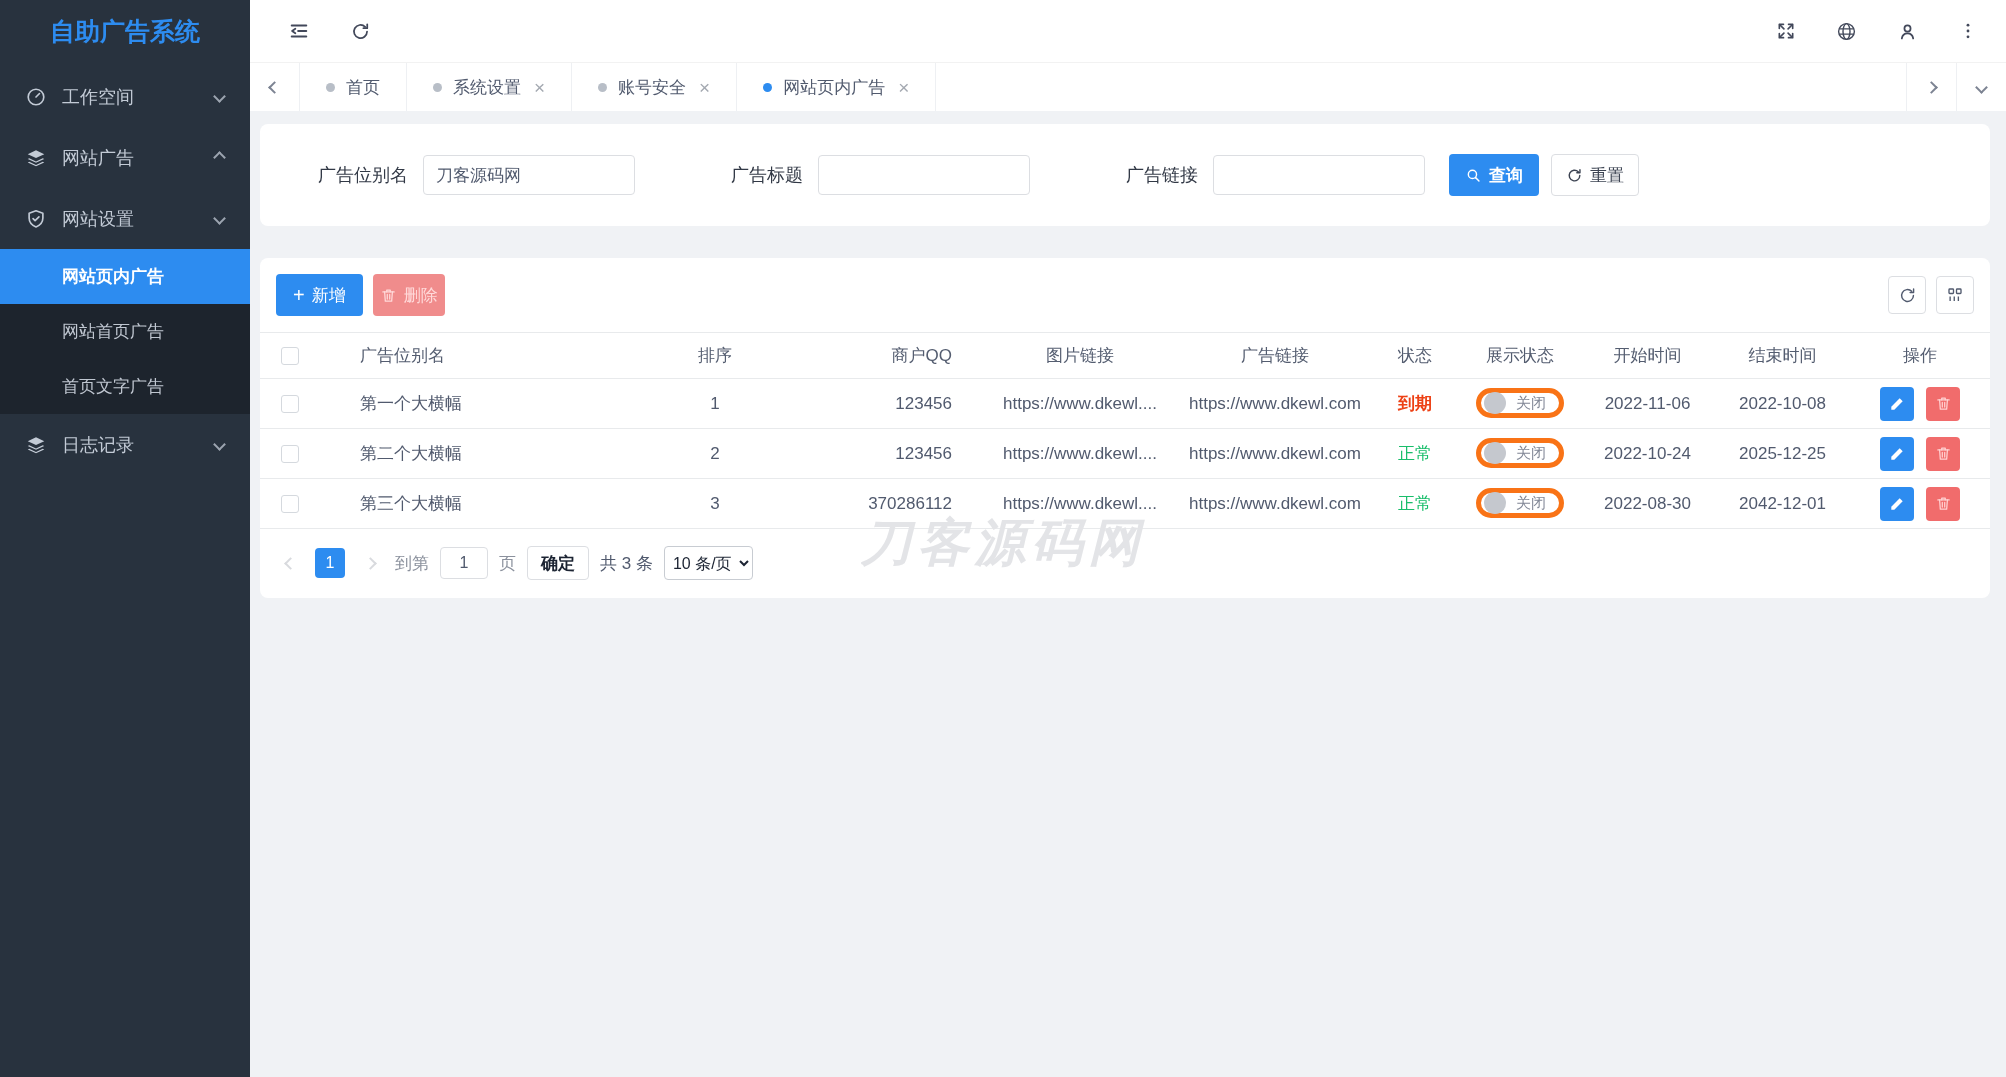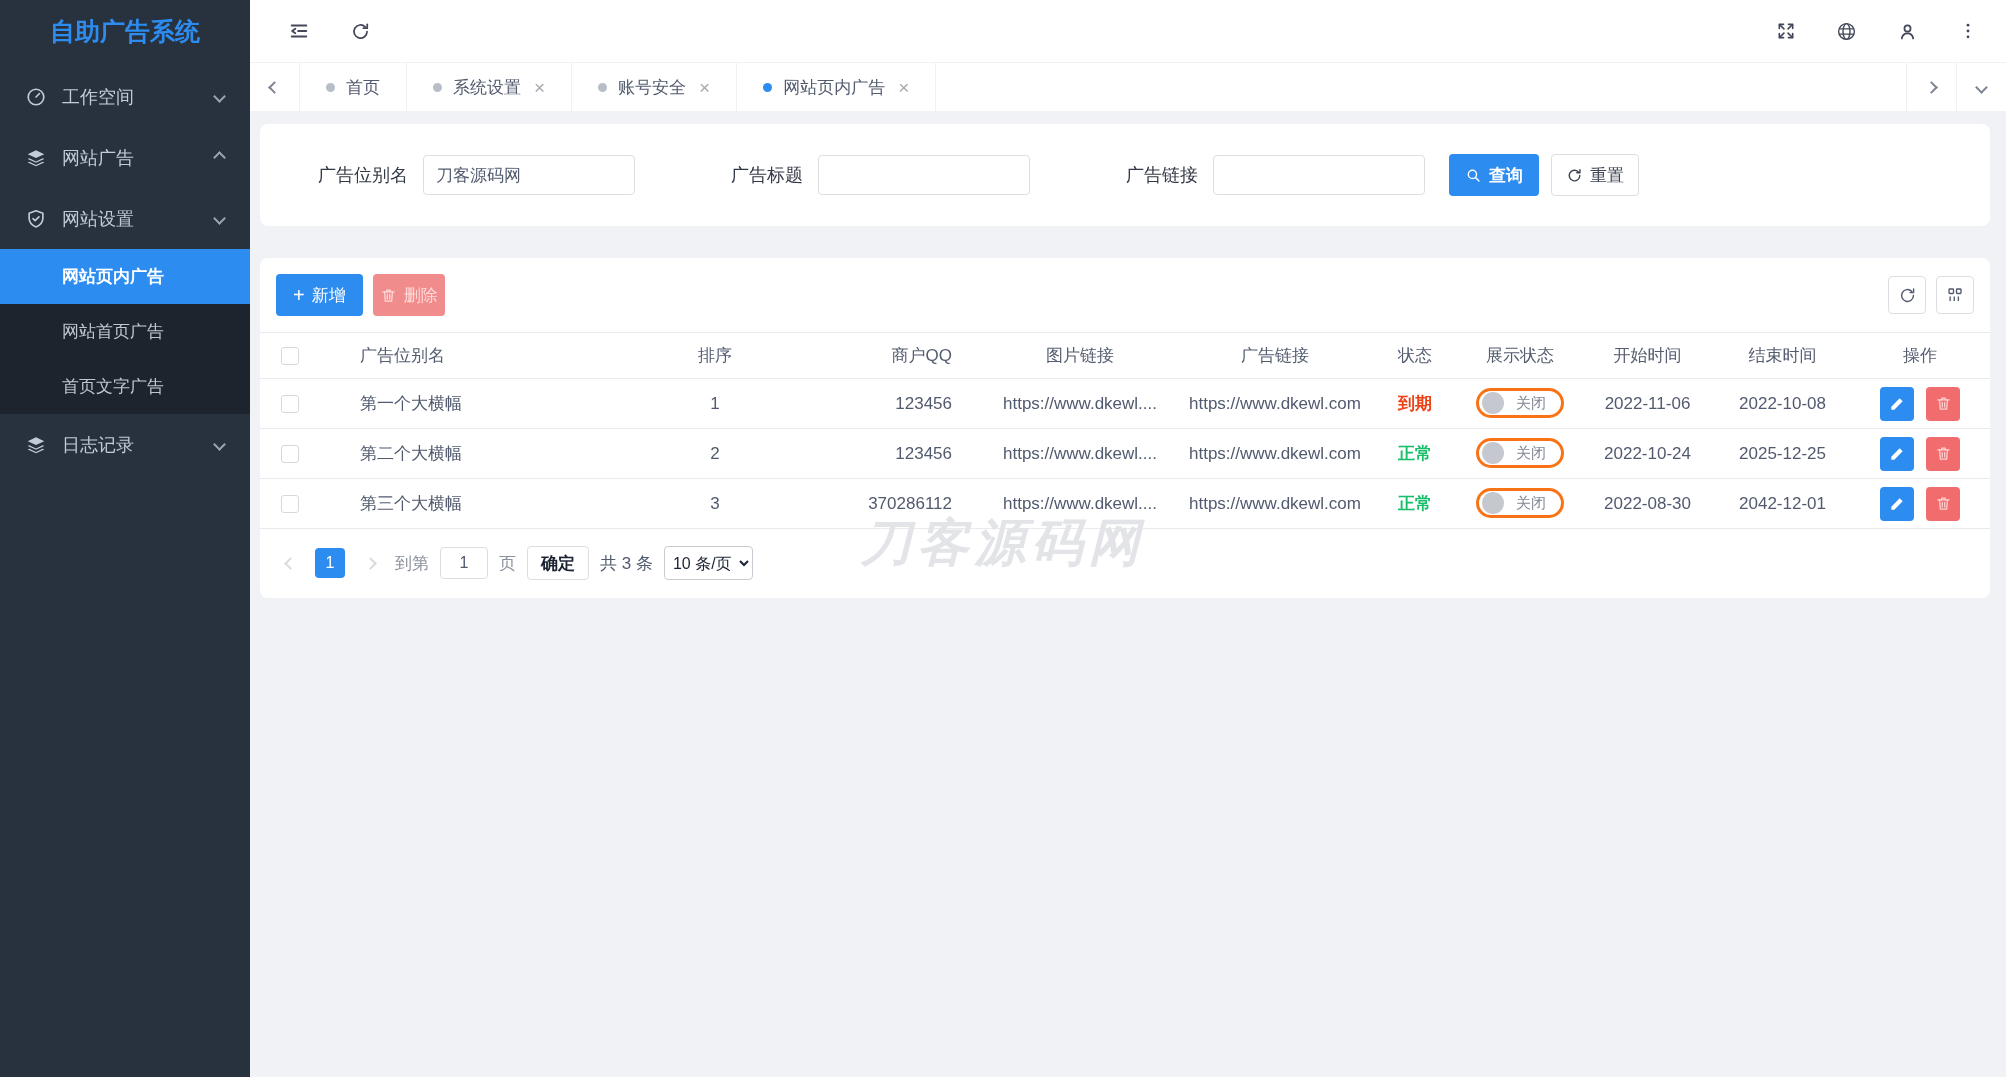--- a/index.html
+++ b/index.html
@@ -65,22 +65,22 @@
   .toolbar-right { margin-left: auto; display: flex; gap: 10px; }
   .icon-btn { width: 38px; height: 38px; border: 1px solid #dcdee2; border-radius: 4px; background: #fff; color: #515a6e; display: flex; align-items: center; justify-content: center; cursor: pointer; }
 
   table { width: 100%; border-collapse: collapse; table-layout: fixed; font-size: 17px; color: #515a6e; }
   thead th { height: 46px; font-weight: 400; color: #545d70; border-top: 1px solid #e8eaec; border-bottom: 1px solid #e8eaec; text-align: center; }
   tbody td { height: 50px; border-bottom: 1px solid #e8eaec; text-align: center; }
   th.al, td.al { text-align: left; padding-left: 40px; }
   th.ar, td.ar { text-align: right; padding-right: 28px; }
   .cb { width: 18px; height: 18px; border: 1px solid #d5d9de; border-radius: 3px; background: #fff; display: inline-block; vertical-align: middle; cursor: pointer; }
   .status-expired { color: #ed4014; font-weight: bold; }
-  .status-normal { color: #19be6b; font-weight: bold; }
-  .toggle { display: inline-flex; align-items: center; width: 88px; height: 30px; border: 3px solid #f97316; border-radius: 16px; background: #fff; padding: 3px; cursor: pointer; }
+  .status-normal { color: #19be6b; font-weight: normal; }
+  .toggle { display: inline-flex; align-items: center; width: 88px; height: 30px; border: 5px solid #f97316; border-radius: 16px; background: #fff; padding: 3px; cursor: pointer; }
   .toggle-knob { width: 22px; height: 22px; border-radius: 50%; background: #c5c8ce; flex-shrink: 0; }
   .toggle-label { flex: 1; text-align: center; color: #808695; font-size: 15px; }
   .action-btn { width: 34px; height: 34px; border: none; border-radius: 4px; display: inline-flex; align-items: center; justify-content: center; cursor: pointer; vertical-align: middle; }
   .action-btn.edit { background: #2d8cf0; color: #fff; margin-right: 8px; }
   .action-btn.del { background: #f16c6c; color: #ffd1d1; }
 
   .pagination { display: flex; align-items: center; padding: 17px 16px 18px 16px; gap: 11px; font-size: 17px; }
   .pg-arrow { width: 28px; height: 28px; display: flex; align-items: center; justify-content: center; color: #ccced3; cursor: pointer; }
   .pg-page { width: 30px; height: 30px; background: #2d8cf0; color: #fff; border-radius: 4px; display: flex; align-items: center; justify-content: center; font-size: 16px; cursor: pointer; }
   .pg-muted { color: #8b919d; }

